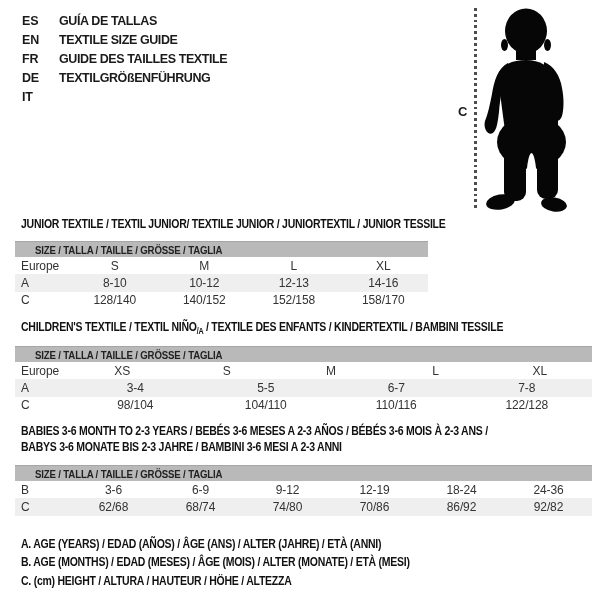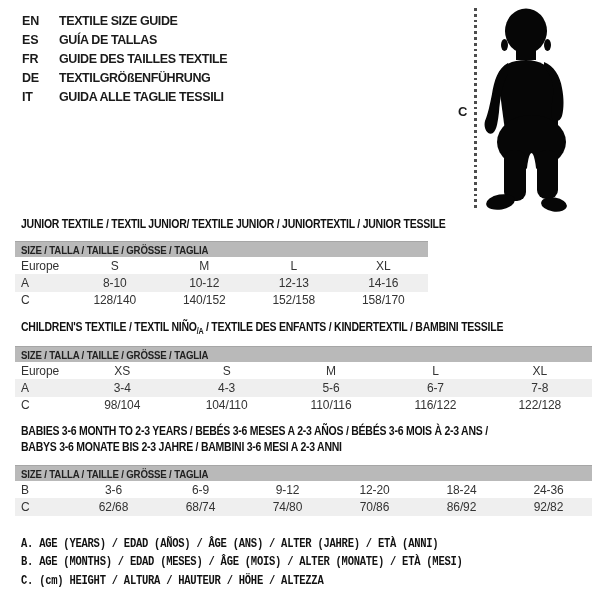--- a/index.html
+++ b/index.html
@@ -23,63 +23,62 @@
   .sec-title{
     position:absolute;left:21px;font-weight:bold;font-size:12.5px;letter-spacing:-0.3px;
     white-space:nowrap;transform:scaleX(0.84);transform-origin:0 0;color:#111;line-height:15.5px;
   }
   .sec-title .sub{font-size:8.5px;vertical-align:-3px;}
   
   .size-table{position:absolute;left:15px;}
   .t-header{
     height:16px;line-height:16px;background:var(--header_bar);
     border-top:1px solid #a6a6a6;box-sizing:border-box;
-    padding-left:6px;font-weight:bold;font-size:11.5px;color:#222;white-space:nowrap;
+    padding-left:20px;font-weight:bold;font-size:11.5px;color:#222;white-space:nowrap;
   }
   .t-header span{display:inline-block;transform:scaleX(0.84);transform-origin:0 50%;letter-spacing:-0.2px;}
   .t-row{display:flex;height:17.3px;align-items:center;font-size:12px;color:#333;letter-spacing:-0.1px;}
   .t-row.alt{background:var(--row_alt);}
   .t-lbl{width:55px;padding-left:6px;box-sizing:border-box;}
   .t-cell{flex:1 1 0;text-align:center;}
   #junior-table{top:241px;width:413px;}
   #children-table{top:346px;width:577px;}
   #babies-table{top:465px;width:577px;}
   #junior-title{top:217px;}
   #children-title{top:320px;}
   #babies-title{top:424px;}
   
-  .legend{position:absolute;left:21px;top:535px;font-family:Liberation Mono, monospace;}
+  .legend{position:absolute;left:21px;top:535px;}
   .legend-line{
     font-weight:bold;font-size:12.5px;letter-spacing:-0.3px;line-height:18.4px;
     white-space:nowrap;transform:scaleX(0.84);transform-origin:0 0;color:#111;
   }
 </style>
 </head>
 <body>
 
 <div class="lang-block">
   <div class="lang-row">
+    <span class="lang-code">ES</span>
+    <span class="lang-title">GUÍA DE TALLAS</span>
+  </div>
+  <div class="lang-row">
     <span class="lang-code">EN</span>
     <span class="lang-title">TEXTILE SIZE GUIDE</span>
-  </div>
-  <div class="lang-row">
-    <span class="lang-code">ES</span>
-    <span class="lang-title">GUÍA DE TALLAS</span>
   </div>
   <div class="lang-row">
     <span class="lang-code">FR</span>
     <span class="lang-title">GUIDE DES TAILLES TEXTILE</span>
   </div>
   <div class="lang-row">
     <span class="lang-code">DE</span>
     <span class="lang-title">TEXTILGRÖßENFÜHRUNG</span>
   </div>
   <div class="lang-row">
     <span class="lang-code">IT</span>
-    <span class="lang-title">GUIDA ALLE TAGLIE TESSILI</span>
   </div>
 </div>
 
 <span class="figure-c">C</span>
 <div class="height-line"></div>
 <svg class="figure-svg" width="102" height="207" viewBox="0 0 102 207">
   <g fill="#060606">
     <path d="M14,70 C17,59 28,54 42,54 C56,54 66,60 70,72 C73,82 74,96 74,110 L74,132 L22,132 C19,110 16,88 14,70 Z"></path>
     <ellipse cx="42" cy="25" rx="21" ry="22.5"></ellipse>
     <ellipse cx="20.5" cy="39" rx="3.5" ry="6"></ellipse>
@@ -129,47 +128,45 @@
     <span class="t-lbl">Europe</span>
     <span class="t-cell">XS</span>
     <span class="t-cell">S</span>
     <span class="t-cell">M</span>
     <span class="t-cell">L</span>
     <span class="t-cell">XL</span>
   </div>
   <div class="t-row alt">
     <span class="t-lbl">A</span>
     <span class="t-cell">3-4</span>
-    <span class="t-cell">4-3</span>
-    <span class="t-cell">5-6</span>
+    <span class="t-cell">5-5</span>
     <span class="t-cell">6-7</span>
     <span class="t-cell">7-8</span>
   </div>
   <div class="t-row">
     <span class="t-lbl">C</span>
     <span class="t-cell">98/104</span>
     <span class="t-cell">104/110</span>
     <span class="t-cell">110/116</span>
-    <span class="t-cell">116/122</span>
     <span class="t-cell">122/128</span>
   </div>
 </div>
 
 <div class="sec-title" id="babies-title">
   <div>BABIES 3-6 MONTH TO 2-3 YEARS / BEBÉS 3-6 MESES A 2-3 AÑOS / BÉBÉS 3-6 MOIS À 2-3 ANS /</div>
   <div>BABYS 3-6 MONATE BIS 2-3 JAHRE / BAMBINI 3-6 MESI A 2-3 ANNI</div>
 </div>
 <div class="size-table" id="babies-table">
   <div class="t-header"><span>SIZE / TALLA / TAILLE / GRÖSSE / TAGLIA</span></div>
   <div class="t-row">
     <span class="t-lbl">B</span>
     <span class="t-cell">3-6</span>
     <span class="t-cell">6-9</span>
     <span class="t-cell">9-12</span>
-    <span class="t-cell">12-20</span>
+    <span class="t-cell">12-19</span>
     <span class="t-cell">18-24</span>
     <span class="t-cell">24-36</span>
   </div>
   <div class="t-row alt">
     <span class="t-lbl">C</span>
     <span class="t-cell">62/68</span>
     <span class="t-cell">68/74</span>
     <span class="t-cell">74/80</span>
     <span class="t-cell">70/86</span>
     <span class="t-cell">86/92</span>

